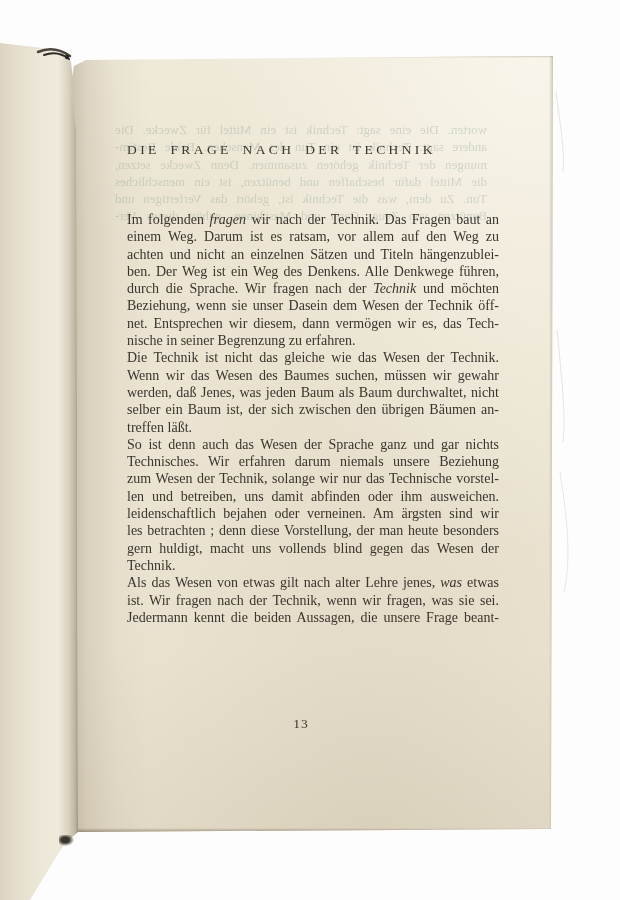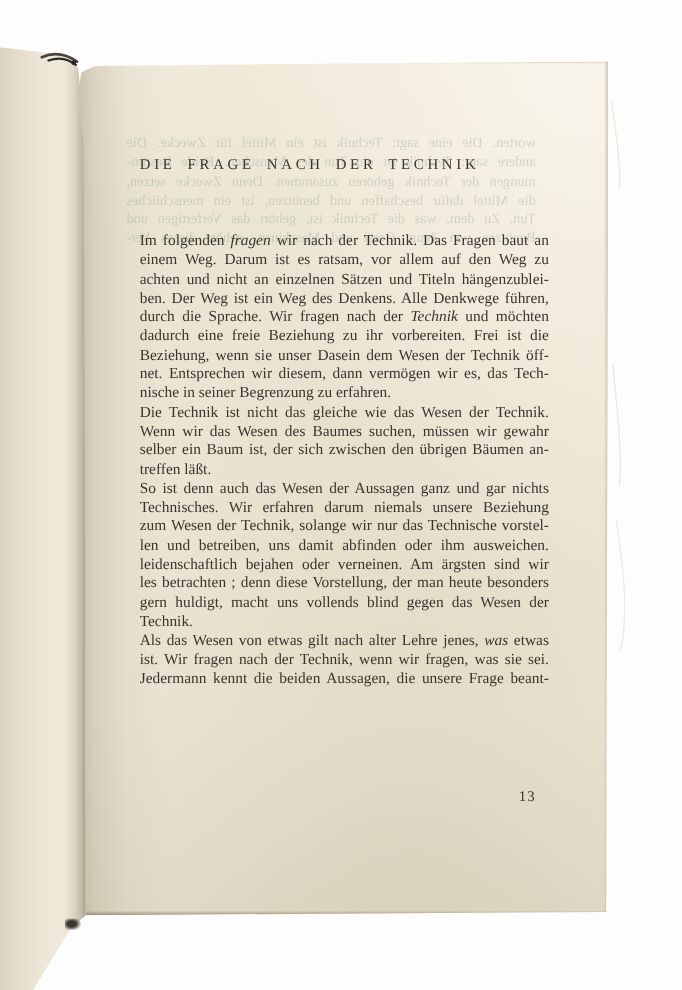--- a/index.html
+++ b/index.html
@@ -63,21 +63,21 @@
   .body-text{
     position:absolute;left:115px;top:211px;width:372px;
     color:var(--ink);font-size:14px;margin-left:12px;
   }
   .bline{line-height:17.3px;height:17.3px;text-align:justify;text-align-last:justify;white-space:nowrap;}
   .bline.pend{text-align-last:left;}
   .bline em{font-style:italic;}
 
   .page-number{
     position:absolute;left:115px;top:716px;width:372px;
-    text-align:right;font-size:13.5px;letter-spacing:1px;color:var(--ink);
+    text-align:center;font-size:13.5px;letter-spacing:1px;color:var(--ink);
   }
 
   .gutter-speck{
     position:absolute;left:59px;top:835px;width:15px;height:11px;
     background:radial-gradient(ellipse at 42% 45%, #3a352f 0 32%, rgba(58,53,47,0) 72%);
   }
   .page-edge-lines{position:absolute;left:0;top:0;pointer-events:none;}
 </style>
 </head>
 <body>
@@ -107,29 +107,29 @@
       </div>
 
     <h1 class="chapter-title">DIE FRAGE NACH DER TECHNIK</h1>
 
     <div class="body-text">
         <div class="bline"><span>Im folgenden </span><em>fragen</em><span> wir nach der Technik. Das Fragen baut an</span></div>
         <div class="bline"><span>einem Weg. Darum ist es ratsam, vor allem auf den Weg zu</span></div>
         <div class="bline"><span>achten und nicht an einzelnen Sätzen und Titeln hängenzublei-</span></div>
         <div class="bline"><span>ben. Der Weg ist ein Weg des Denkens. Alle Denkwege führen,</span></div>
         <div class="bline"><span>durch die Sprache. Wir fragen nach der </span><em>Technik</em><span> und möchten</span></div>
-        <div class="bline"><span>dadurch eine freie Beziehung zu ihr vorbereiten. Frei ist die</span></div>
         <div class="bline"><span>Beziehung, wenn sie unser Dasein dem Wesen der Technik öff-</span></div>
         <div class="bline"><span>net. Entsprechen wir diesem, dann vermögen wir es, das Tech-</span></div>
         <div class="bline pend"><span>nische in seiner Begrenzung zu erfahren.</span></div>
         <div class="bline"><span>Die Technik ist nicht das gleiche wie das Wesen der Technik.</span></div>
         <div class="bline"><span>Wenn wir das Wesen des Baumes suchen, müssen wir gewahr</span></div>
+        <div class="bline"><span>werden, daß Jenes, was jeden Baum als Baum durchwaltet, nicht</span></div>
         <div class="bline"><span>selber ein Baum ist, der sich zwischen den übrigen Bäumen an-</span></div>
         <div class="bline pend"><span>treffen läßt.</span></div>
-        <div class="bline"><span>So ist denn auch das Wesen der Aussagen ganz und gar nichts</span></div>
+        <div class="bline"><span>So ist denn auch das Wesen der Sprache ganz und gar nichts</span></div>
         <div class="bline"><span>Technisches. Wir erfahren darum niemals unsere Beziehung</span></div>
         <div class="bline"><span>zum Wesen der Technik, solange wir nur das Technische vorstel-</span></div>
         <div class="bline"><span>len und betreiben, uns damit abfinden oder ihm ausweichen.</span></div>
         <div class="bline"><span>leidenschaftlich bejahen oder verneinen. Am ärgsten sind wir</span></div>
         <div class="bline"><span>les betrachten ; denn diese Vorstellung, der man heute besonders</span></div>
         <div class="bline"><span>gern huldigt, macht uns vollends blind gegen das Wesen der</span></div>
         <div class="bline pend"><span>Technik.</span></div>
         <div class="bline"><span>Als das Wesen von etwas gilt nach alter Lehre jenes, </span><em>was</em><span> etwas</span></div>
         <div class="bline"><span>ist. Wir fragen nach der Technik, wenn wir fragen, was sie sei.</span></div>
         <div class="bline"><span>Jedermann kennt die beiden Aussagen, die unsere Frage beant-</span></div>

